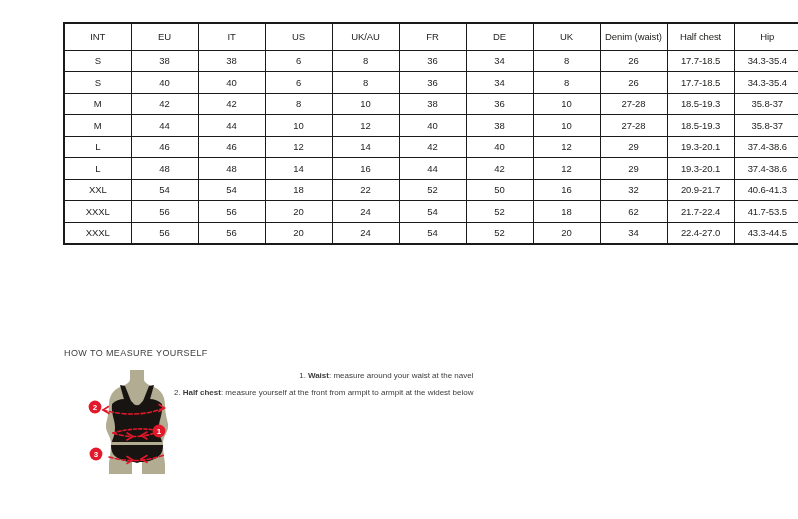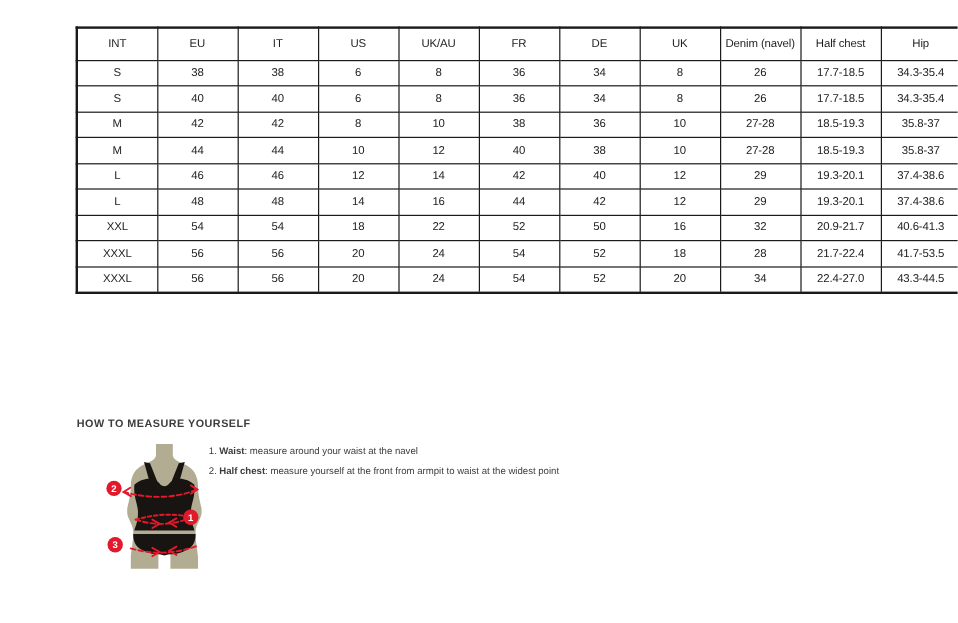--- a/index.html
+++ b/index.html
@@ -19,29 +19,29 @@
     text-align:center; vertical-align:middle;
     padding:0; letter-spacing:-0.1px;
     white-space:nowrap; overflow:hidden;
   }
   table.size-table thead tr { height:27px; }
   table.size-table tbody tr { height:21.5px; }
 
   
   .measure-heading {
     position:absolute; left:64px; top:348px;
-    font-size:9px; font-weight:700; letter-spacing:0.4px;
+    font-size:9px; font-weight:400; letter-spacing:0.4px;
     color:#3c3c3b;
   }
   .figure-wrap { position:absolute; left:76px; top:364px; width:110px; height:115px; }
   .figure-wrap svg { display:block; width:110px; height:115px; }
 
   ol.measure-list {
     position:absolute; left:174px; top:367px;
-    list-style:none; color:#3c3c3b; font-size:8px;
+    list-style:none; color:#3c3c3b; font-size:8px;text-align:right;
   }
   ol.measure-list li { line-height:17px; white-space:nowrap; }
   ol.measure-list .step-num { margin-right:2px; }
   ol.measure-list .b { font-weight:700; }
 
   .marker-num { font-family:"Liberation Sans", sans-serif; font-size:8px; font-weight:700; }
 </style>
 </head>
 <body>
 
@@ -51,21 +51,21 @@
     <thead>
       <tr id="size-table-header-row">
           <th>INT</th>
           <th>EU</th>
           <th>IT</th>
           <th>US</th>
           <th>UK/AU</th>
           <th>FR</th>
           <th>DE</th>
           <th>UK</th>
-          <th>Denim (navel)</th>
+          <th>Denim (waist)</th>
           <th>Half chest</th>
           <th>Hip</th>
         </tr>
     </thead>
     <tbody id="size-table-body">
         <tr>
           <td>S</td>
           <td>38</td>
           <td>38</td>
           <td>6</td>
@@ -157,21 +157,21 @@
         </tr>
         <tr>
           <td>XXXL</td>
           <td>56</td>
           <td>56</td>
           <td>20</td>
           <td>24</td>
           <td>54</td>
           <td>52</td>
           <td>18</td>
-          <td>28</td>
+          <td>62</td>
           <td>21.7-22.4</td>
           <td>41.7-53.5</td>
         </tr>
         <tr>
           <td>XXXL</td>
           <td>56</td>
           <td>56</td>
           <td>20</td>
           <td>24</td>
           <td>54</td>
@@ -230,16 +230,16 @@
       </g>
       <g>
         <circle cx="20" cy="90" r="6.4" fill="#e2182b"></circle>
         <text class="marker-num" x="20" y="93" text-anchor="middle" fill="#ffffff">3</text>
       </g>
     </svg>
   </div>
 
   <ol class="measure-list" id="measure-list">
       <li><span class="step-num">1.</span><span class="b">Waist</span><span>: measure around your waist at the navel</span></li>
-      <li><span class="step-num">2.</span><span class="b">Half chest</span><span>: measure yourself at the front from armpit to waist at the widest point</span></li>
+      <li><span class="step-num">2.</span><span class="b">Half chest</span><span>: measure yourself at the front from armpit to armpit at the widest below</span></li>
     </ol>
 
 </div>
 
 </body></html>

